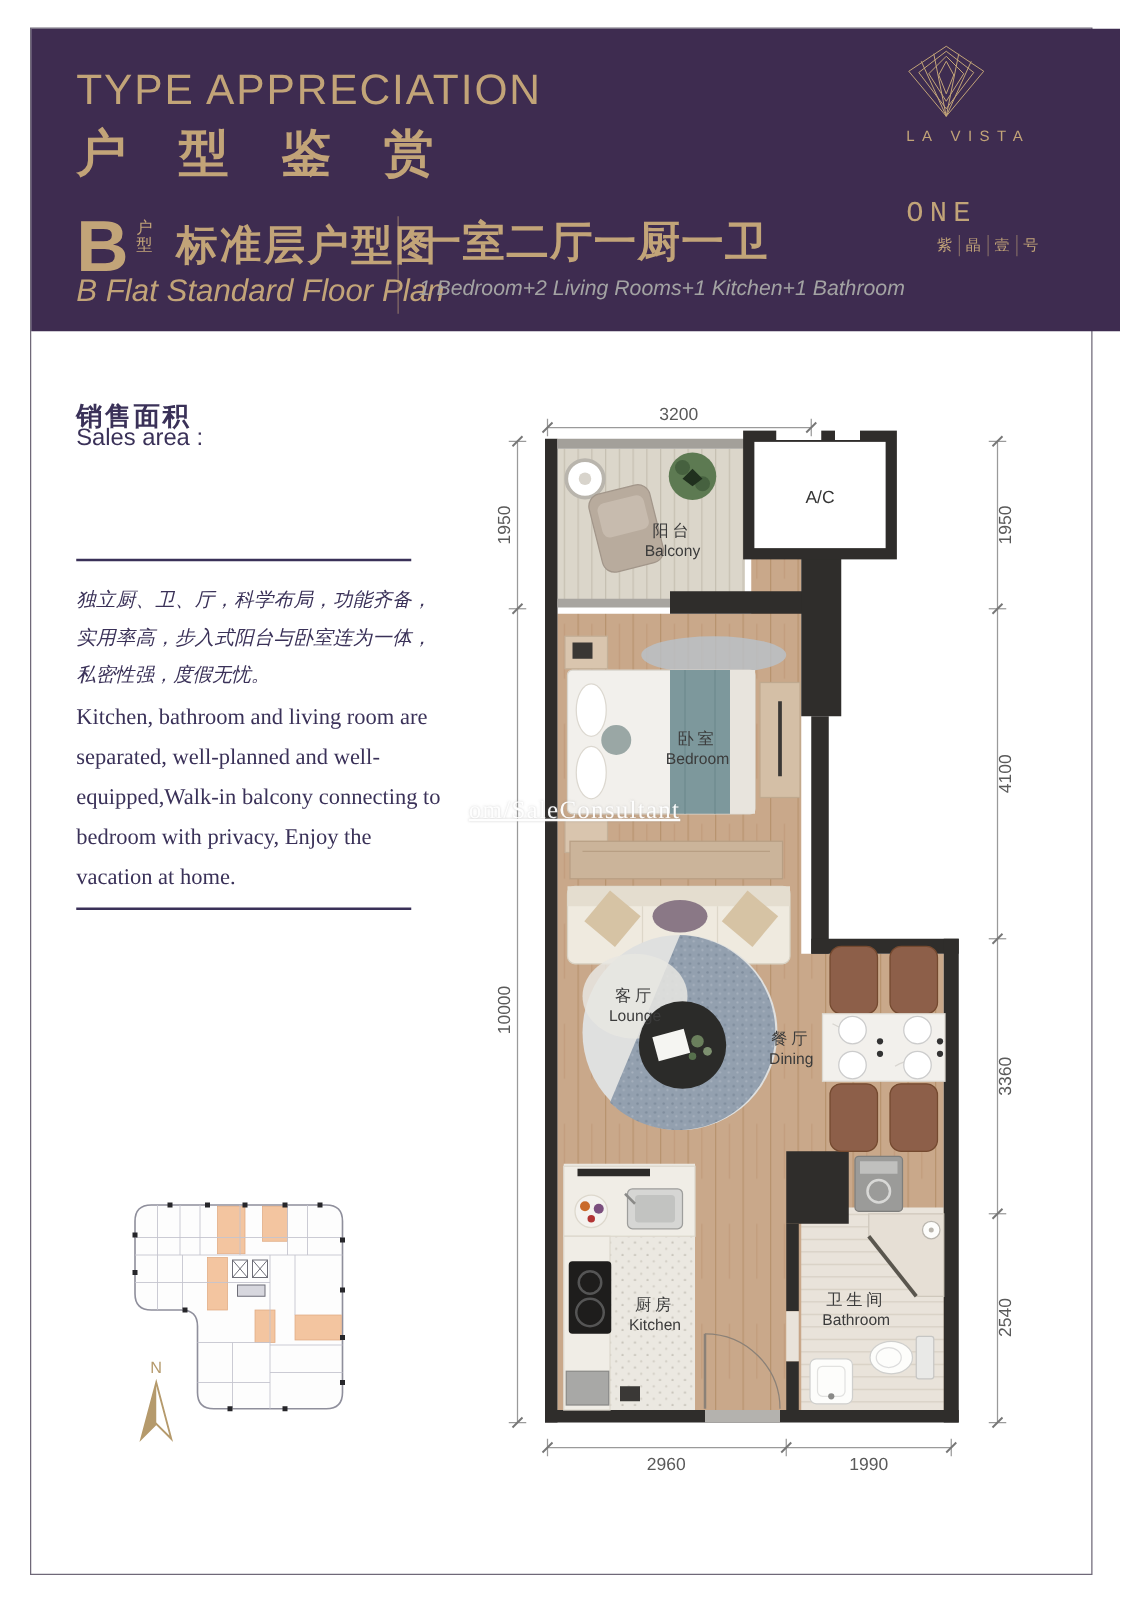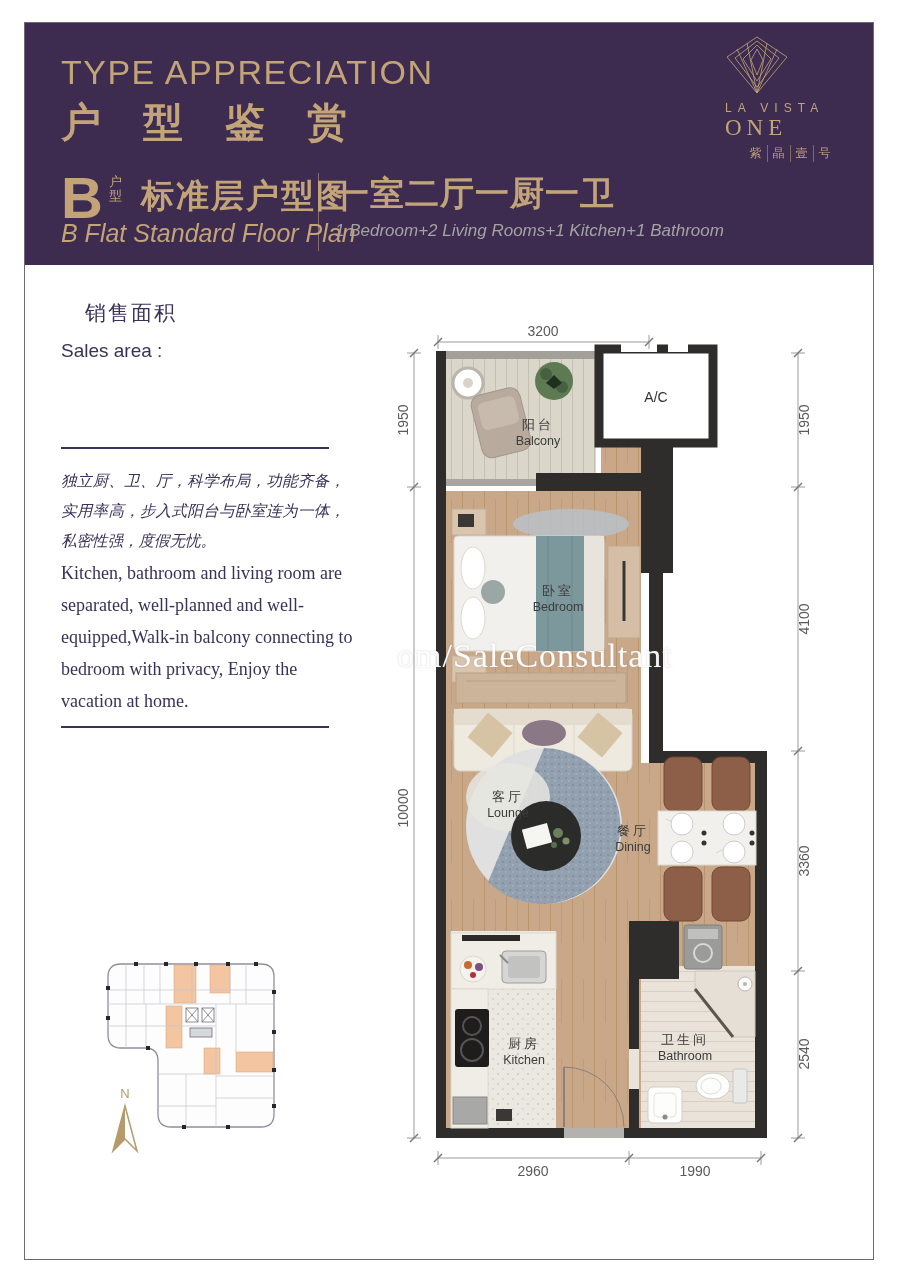--- a/index.html
+++ b/index.html
@@ -2,55 +2,55 @@
 <html><head>
 <meta charset="utf-8">
 <style>
   html,body{margin:0;padding:0;background:#ffffff;}
   .page{position:relative;width:898px;height:1280px;background:#fff;overflow:hidden;
         font-family:"Liberation Sans","DejaVu Sans",sans-serif;}
   .abs{position:absolute;}
   .frame{position:absolute;left:24px;top:22px;width:848px;height:1236px;
          border:1px solid #6f6878;background:#fff;}
   
-  .header{position:absolute;left:0;top:0;width:848px;height:242px;background:#3E2C50;}
+  .header{position:absolute;left:0;top:0;width:848px;height:242px;background:#3E2C50;padding-left:23px;}
   .gold{color:#C2A478;}
   .hdr-title-en{left:36px;top:30px;font-size:34px;letter-spacing:1.5px;font-weight:400;}
   .hdr-title-zh{left:36px;top:72px;font-size:40px;font-weight:700;letter-spacing:42px;white-space:nowrap;}
   .plan-code{left:36px;top:146px;font-size:58px;font-weight:600;line-height:58px;}
   .plan-code-sub{left:84px;top:152px;font-size:13px;line-height:14px;text-align:center;}
   .subtitle-zh{left:116px;top:151px;font-size:33px;font-weight:600;letter-spacing:2px;}
   .subtitle-en{left:36px;top:196px;font-size:25px;font-style:italic;
                font-family:Liberation Sans, sans-serif;}
   .vsep{left:293px;top:150px;width:1px;height:78px;background:rgba(194,164,120,.55);}
   .layout-zh{left:310px;top:148px;font-size:34px;font-weight:600;letter-spacing:1px;text-align:center;}
   .layout-en{left:310px;top:198px;font-size:17px;color:#a3a3a3;font-style:italic;}
   .logo{left:700px;top:12px;width:130px;text-align:left;}
   .logo-top{font-size:12px;letter-spacing:6px;margin-top:2px;}
-  .logo-main{font-size:23px;letter-spacing:5px;font-family:Liberation Serif, serif;}
+  .logo-main{font-size:23px;letter-spacing:5px;font-family:Liberation Mono, monospace;margin-top:42px;}
   .logo-cn{font-size:12px;margin-top:4px;display:flex;justify-content:center;align-items:center;color:#C2A478;}
   .logo-cn span{padding:0 5px;}
   .logo-cn span + span{border-left:1px solid rgba(194,164,120,.5);}
   
   .tx{color:#3A3158;}
-  .sales-zh{left:36px;top:276px;font-size:21px;font-weight:400;letter-spacing:2px;margin-left:24px;}
+  .sales-zh{left:36px;top:296px;font-size:21px;font-weight:700;letter-spacing:2px;}
   .sales-en{left:36px;top:317px;font-size:19px;}
   .sales-val{left:34px;top:341px;font-size:37px;font-family:"Liberation Serif","DejaVu Serif",serif;}
   .rule{height:2px;background:#3A3158;}
   .rule1{left:36px;top:424px;width:268px;}
   .rule2{left:36px;top:703px;width:268px;}
   .para-zh{left:36px;top:443px;width:284px;font-size:15.5px;line-height:1.95;text-align:justify;font-style:italic;}
   .para-en{left:36px;top:534px;width:294px;font-size:18px;line-height:1.78;
            font-family:"Liberation Serif","DejaVu Serif",serif;}
   
   .plan-svg{left:371px;top:298px;}
   .keyplan-svg{left:61px;top:923px;}
-  .watermark{left:372px;top:614px;font-size:34px;color:rgba(255,255,255,.96);
+  .watermark{left:350px;top:614px;font-size:20px;color:rgba(255,255,255,.96);
              font-family:"Liberation Serif","DejaVu Serif",serif;letter-spacing:1px;
-             text-shadow:0 0 2px rgba(120,120,120,.35);z-index:5;}
+             text-shadow:0 0 2px rgba(120,120,120,.35);z-index:5;text-decoration:underline;}
   text{font-family:"Liberation Sans","DejaVu Sans",sans-serif;}
   .dimtx{font-size:14px;fill:#5a5a5a;}
   .rlzh{font-size:13px;fill:#3b3b3b;letter-spacing:3px;}
   .rlen{font-size:12.5px;fill:#3b3b3b;}
   .aclab{font-size:14px;fill:#333;}
 </style>
 </head>
 <body>
 
 <div class="page">

